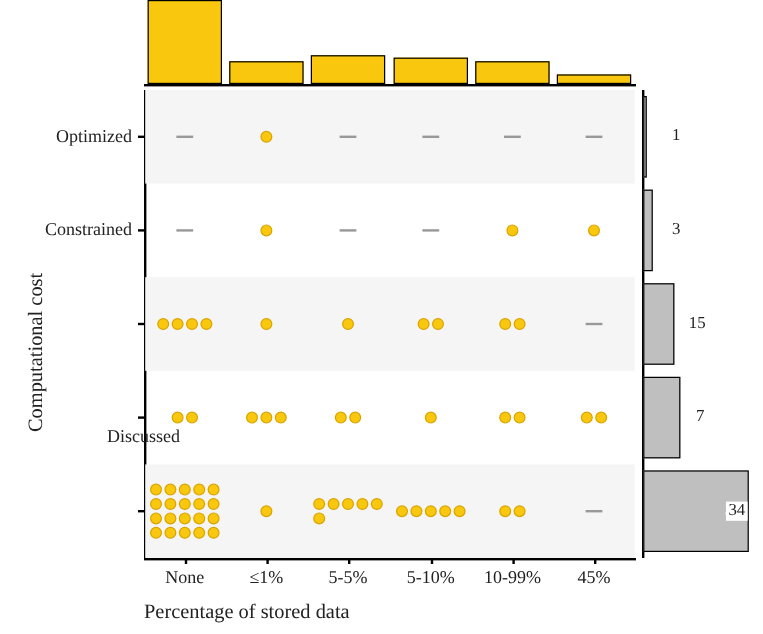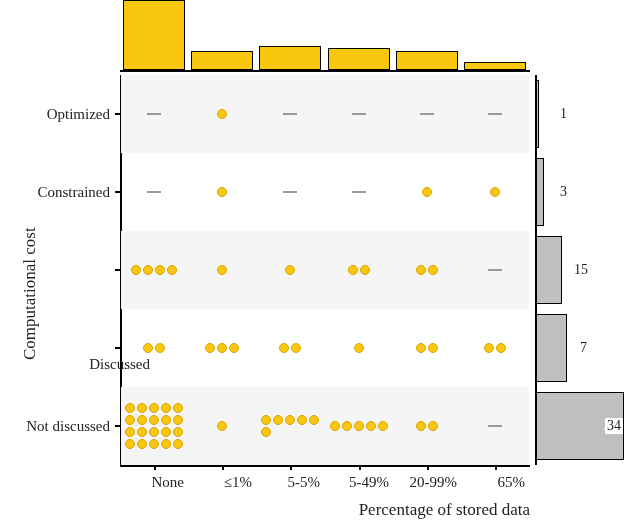--- a/index.html
+++ b/index.html
@@ -25,26 +25,26 @@
   .ylabel-rot {
     position: absolute;
     transform-origin: 0 0;
     transform: rotate(-90deg);
     font-size: 17px;
     white-space: nowrap;
   }
   .xlabel {
     position: absolute;
     font-size: 17px;
-    text-align: right;
+    text-align: left;
   }
   .cat-label {
     position: absolute;
     font-size: 15px;
-    text-align: right;
+    text-align: center;
     white-space: nowrap;
     font-family: Liberation Serif, serif;
   }
   .row-label {
     position: absolute;
     font-size: 15px;
     text-align: right;
     white-space: nowrap;
   }
   .band {
@@ -112,39 +112,38 @@
   <div class="row-label" style="left:0px; width:110px; top:184px;">Constrained</div>
 
   <div class="band" style="left:121px; top:231px; width:408px; height:78px;"></div>
   <div class="tick" style="left:115px; top:269px; width:5px; height:1.5px;"></div>
 
   <div class="tick" style="left:115px; top:347px; width:5px; height:1.5px;"></div>
   <div class="row-label" style="left:0px; width:110px; top:356px;margin-left:40px;">Discussed</div>
 
   <div class="band" style="left:121px; top:387px; width:408px; height:78px;"></div>
   <div class="tick" style="left:115px; top:425px; width:5px; height:1.5px;"></div>
-  <div class="row-label" style="left:0px; width:110px; top:418px;">Not discussed</div>
 
   <div class="tick" style="left:154px; top:465px; width:1.5px; height:5px;"></div>
   <div class="cat-label" style="left:124px; width:60px; top:474px;">None</div>
 
   <div class="tick" style="left:222px; top:465px; width:1.5px; height:5px;"></div>
   <div class="cat-label" style="left:192px; width:60px; top:474px;">≤1%</div>
 
   <div class="tick" style="left:290px; top:465px; width:1.5px; height:5px;"></div>
   <div class="cat-label" style="left:260px; width:60px; top:474px;">5-5%</div>
 
   <div class="tick" style="left:359px; top:465px; width:1.5px; height:5px;"></div>
-  <div class="cat-label" style="left:329px; width:60px; top:474px;">5-49%</div>
+  <div class="cat-label" style="left:329px; width:60px; top:474px;">5-10%</div>
 
   <div class="tick" style="left:427px; top:465px; width:1.5px; height:5px;"></div>
-  <div class="cat-label" style="left:397px; width:60px; top:474px;">20-99%</div>
+  <div class="cat-label" style="left:397px; width:60px; top:474px;">10-99%</div>
 
   <div class="tick" style="left:495px; top:465px; width:1.5px; height:5px;"></div>
-  <div class="cat-label" style="left:465px; width:60px; top:474px;">65%</div>
+  <div class="cat-label" style="left:465px; width:60px; top:474px;">45%</div>
 
   <div class="bar-top" style="left:123px; width:62px; top:0px;  height:70px;"></div>
   <div class="bar-top" style="left:191px; width:62px; top:51px; height:19px;"></div>
   <div class="bar-top" style="left:259px; width:62px; top:46px; height:24px;"></div>
   <div class="bar-top" style="left:328px; width:62px; top:48px; height:22px;"></div>
   <div class="bar-top" style="left:396px; width:62px; top:51px; height:19px;"></div>
   <div class="bar-top" style="left:464px; width:62px; top:62px; height:8px;"></div>
 
   <div class="bar-right" style="left:536px; top:80px;  width:3px;  height:68px;"></div>
   <div class="bar-right" style="left:536px; top:158px; width:8px;  height:68px;"></div>

